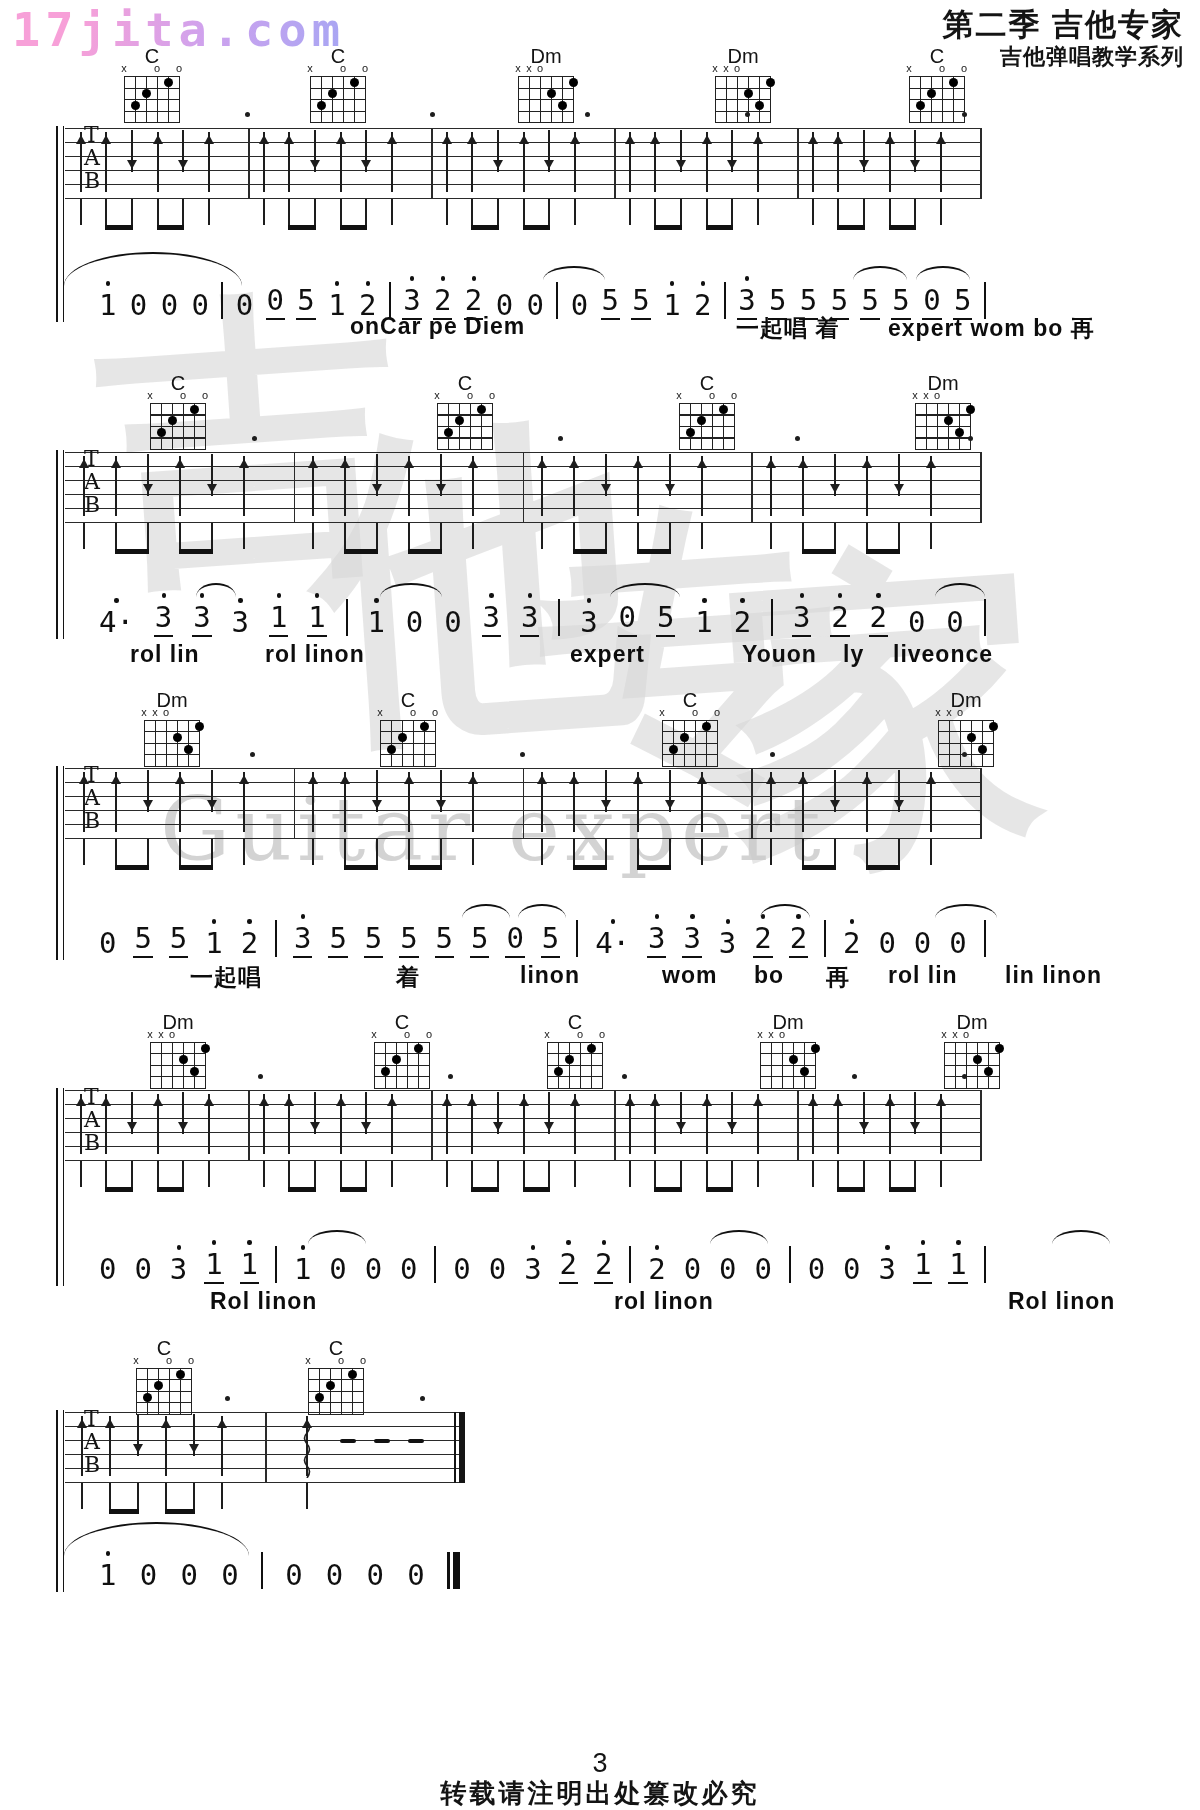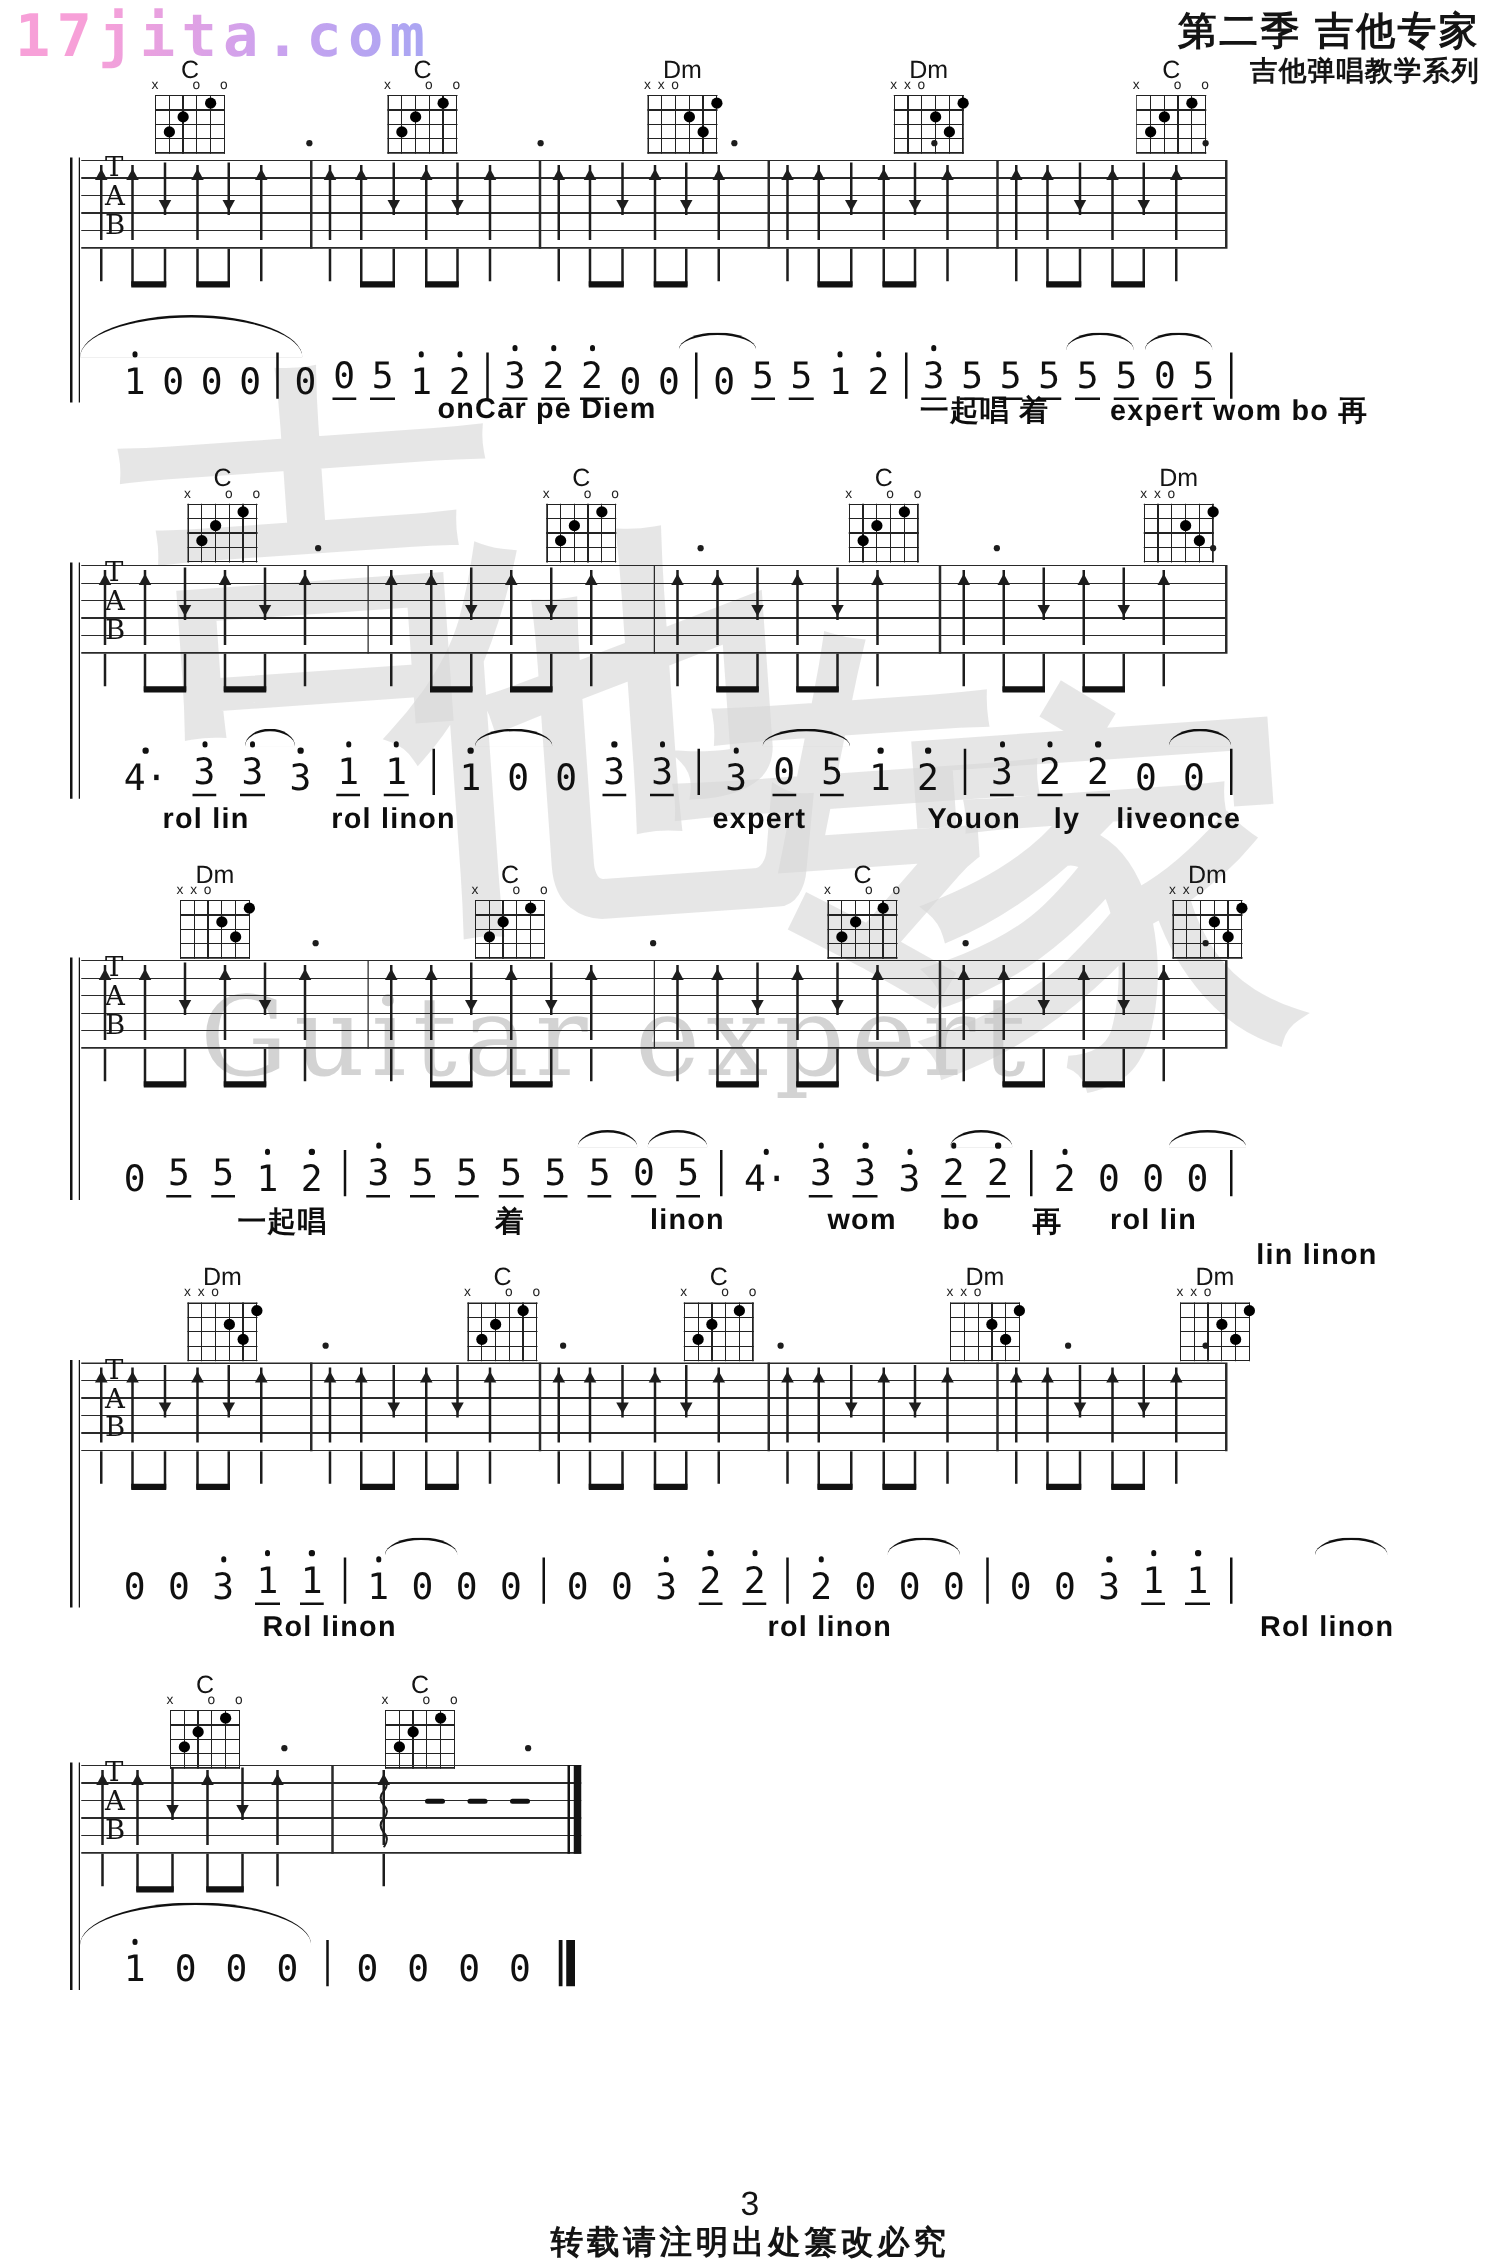--- a/index.html
+++ b/index.html
@@ -582,21 +582,21 @@
       <div class="slur" style="left: 518px; top: 904px; width: 48px; height: 12px;"></div>
       <div class="slur" style="left: 760px; top: 904px; width: 50px; height: 12px;"></div>
       <div class="slur" style="left: 935px; top: 904px; width: 62px; height: 12px;"></div>
       <div class="lyr" style="left: 190px; top: 962px;">一起唱</div>
       <div class="lyr" style="left: 396px; top: 962px;">着</div>
       <div class="lyr" style="left: 520px; top: 962px;">linon</div>
       <div class="lyr" style="left: 662px; top: 962px;">wom</div>
       <div class="lyr" style="left: 754px; top: 962px;">bo</div>
       <div class="lyr" style="left: 826px; top: 962px;">再</div>
       <div class="lyr" style="left: 888px; top: 962px;">rol lin</div>
-      <div class="lyr" style="left: 1005px; top: 990px;">lin linon</div>
+      <div class="lyr" style="left: 1005px; top: 962px;">lin linon</div>
     </div>
     <div style="position: absolute; left: 0px; top: 0px;">
       <div class="sysbar" style="left: 56px; top: 1088px; height: 198px;"></div>
       <div class="chord" style="left: 150px; top: 1012px;">
         <div class="cname">Dm</div>
         <div class="cmarks">
           <span style="left: 0px;">x</span>
           <span style="left: 11px;">x</span>
           <span style="left: 22px;">o</span>
         </div>

